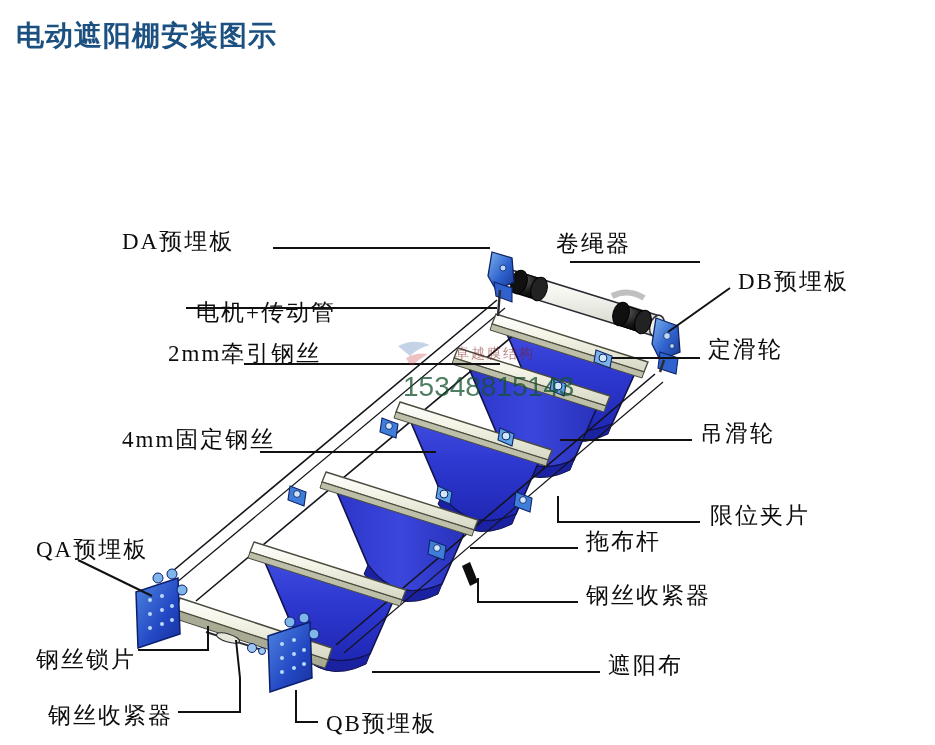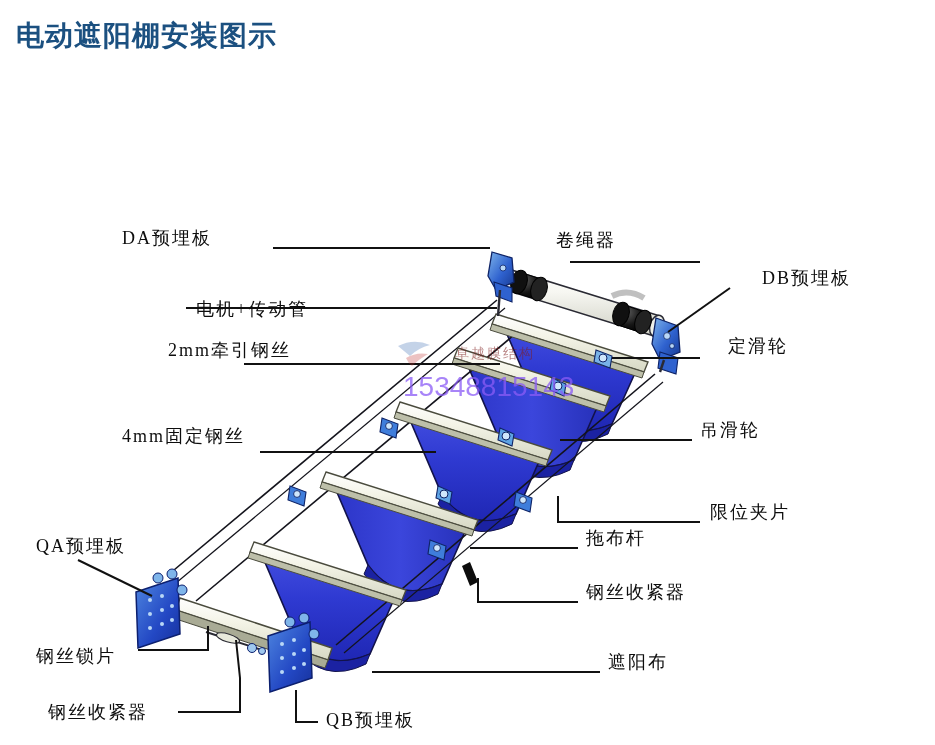--- a/index.html
+++ b/index.html
@@ -12,32 +12,32 @@
     font-weight:bold; font-size:28px; letter-spacing:1px;
     color:#1b5080; white-space:nowrap;
   }
 
   #diagram{position:absolute; left:0; top:0; width:935px; height:745px;}
 
   
   .lbl{
     position:absolute; white-space:nowrap;
     font-family:"Liberation Serif","DejaVu Serif",serif;
-    font-size:18px; color:#0d0d0d; letter-spacing:2px;
+    font-size:23px; color:#0d0d0d; letter-spacing:2px;
   }
 
   
   #watermark{
     position:absolute; left:396px; top:336px;
     opacity:.30; pointer-events:none;
   }
   #wm-text{
     position:absolute; left:403px; top:371px;
     font-family:"Liberation Sans","DejaVu Sans",sans-serif;
-    font-size:28px; color:#8b5cf6; opacity:.75; letter-spacing:0px;
+    font-size:28px; color:#14532d; opacity:.75; letter-spacing:0px;
     pointer-events:none;
   }
   #wm-name{
     position:absolute; left:455px; top:345px;
     font-family:"Liberation Sans","DejaVu Sans",sans-serif;
     font-size:14px; color:#7f1d1d; opacity:.55; letter-spacing:2px;
     pointer-events:none;
   }
 </style>
 </head>
@@ -319,23 +319,23 @@
 <div class="lbl" style="left:36px; top:534px;">QA预埋板</div>
 
 <div class="lbl" style="left:36px; top:644px;">钢丝锁片</div>
 
 <div class="lbl" style="left:48px; top:700px;">钢丝收紧器</div>
 
 <div class="lbl" style="left:326px; top:708px;">QB预埋板</div>
 
 <div class="lbl" style="left:556px; top:228px;">卷绳器</div>
 
-<div class="lbl" style="left:738px; top:266px;margin-left:24px;">DB预埋板</div>
-
-<div class="lbl" style="left:708px; top:334px;margin-left:20px;">定滑轮</div>
+<div class="lbl" style="left:738px; top:266px;">DB预埋板</div>
+
+<div class="lbl" style="left:708px; top:334px;">定滑轮</div>
 
 <div class="lbl" style="left:700px; top:418px;">吊滑轮</div>
 
 <div class="lbl" style="left:710px; top:500px;">限位夹片</div>
 
 <div class="lbl" style="left:586px; top:526px;">拖布杆</div>
 
 <div class="lbl" style="left:586px; top:580px;">钢丝收紧器</div>
 
 <div class="lbl" style="left:608px; top:650px;">遮阳布</div>

